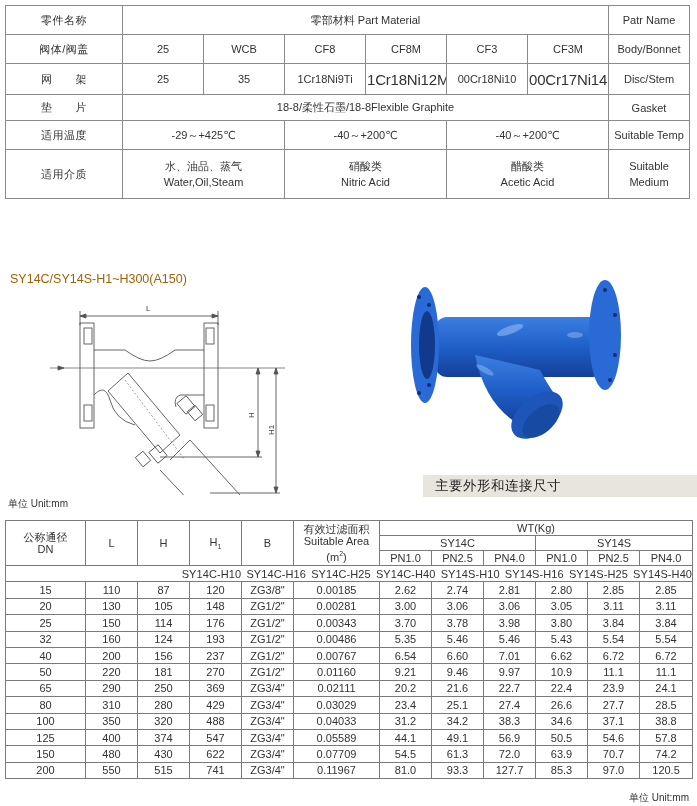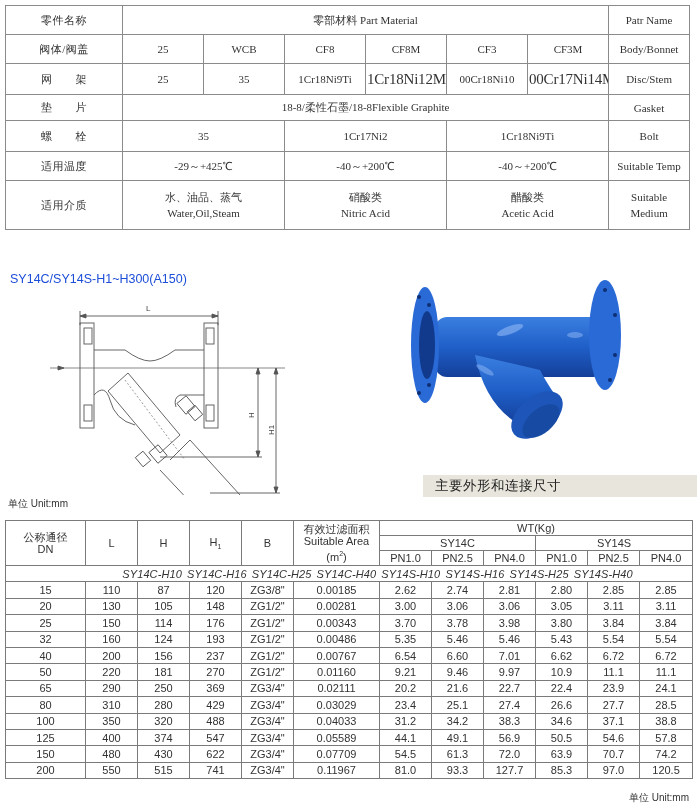--- a/index.html
+++ b/index.html
@@ -6,31 +6,31 @@
   html, body { width: 697px; height: 806px; background: #ffffff; overflow: hidden; }
   body { font-family: "Liberation Sans", "DejaVu Sans", sans-serif; color: #2a2a2a; position: relative; }
 
   
   .mat-table {
     position: absolute; left: 5px; top: 5px; width: 684px;
     border-collapse: collapse; table-layout: fixed; font-size: 11px;
   }
   .mat-table td {
     border: 1px solid #8a8a8a; text-align: center; vertical-align: middle;
-    color: #333; white-space: nowrap; overflow: hidden; padding: 0 1px; font-family: Liberation Serif, serif;
+    color: #333; white-space: nowrap; overflow: hidden; padding: 0 1px;
   }
   .mat-table tr.h29 td { height: 29px; }
   .mat-table tr.h31 td { height: 31px; }
   .mat-table tr.h26 td { height: 26px; }
   .mat-table tr.h50 td { height: 49px; line-height: 16px; }
   .mat-table td.cn { letter-spacing: 0.5px; }
   .mat-table td.sm { font-size: 15px; letter-spacing: -0.2px; }
 
   
-  .model-title { position: absolute; left: 10px; top: 272px; font-size: 12.5px; color: #1d4ed8; }
+  .model-title { position: absolute; left: 10px; top: 272px; font-size: 12.5px; color: #a16207; }
   .diagram { position: absolute; left: 40px; top: 295px; width: 260px; height: 200px; }
   .unit-left { position: absolute; left: 8px; top: 497px; font-size: 10px; color: #333; }
 
   .photo { position: absolute; left: 405px; top: 275px; width: 230px; height: 180px; }
   .caption-bar {
     position: absolute; left: 375px; top: 475px; width: 322px; height: 22px;
     background: #e8e6dc; font-size: 13.5px; color: #222; padding-left: 12px; line-height: 22px;
     letter-spacing: 0.5px;
     margin-left: 48px;
   }
@@ -39,21 +39,21 @@
   .dim-table {
     position: absolute; left: 5px; top: 520px; width: 687px;
     border-collapse: collapse; table-layout: fixed; font-size: 11px; border-radius: 10px;
   }
   .dim-table td {
     border: 1px solid #7a7a7a; text-align: center; vertical-align: middle;
     color: #333; white-space: nowrap; overflow: hidden; height: 16.4px; padding: 0;
   }
   .dim-table .hdr td { height: 15px; }
   .dim-table td.multi { line-height: 12.5px; font-size: 11px; }
-  .dim-table td.models { text-align: center; padding-left: 57px; word-spacing: 2px; letter-spacing: 0.1px; font-style: italic; }
+  .dim-table td.models { text-align: right; padding-left: 57px; word-spacing: 2px; letter-spacing: 0.1px; }
   .unit-right { position: absolute; right: 8px; top: 791px; font-size: 10px; color: #333; }
   sup { font-size: 7px; }
   sub { font-size: 7px; }
 </style>
 </head>
 <body>
 
 <table class="mat-table">
   <colgroup>
     <col style="width:117px">
@@ -88,27 +88,20 @@
     <td>1Cr18Ni9Ti</td>
     <td class="sm">1Cr18Ni12Mo2Ti</td>
     <td>00Cr18Ni10</td>
     <td class="sm">00Cr17Ni14Mo2</td>
     <td>Disc/Stem</td>
   </tr>
   <tr class="h26">
     <td class="cn">垫　　片</td>
     <td colspan="6">18-8/柔性石墨/18-8Flexible Graphite</td>
     <td>Gasket</td>
-  </tr>
-  <tr class="h31">
-    <td class="cn">螺　　栓</td>
-    <td colspan="2">35</td>
-    <td colspan="2">1Cr17Ni2</td>
-    <td colspan="2">1Cr18Ni9Ti</td>
-    <td>Bolt</td>
   </tr>
   <tr class="h29">
     <td class="cn">适用温度</td>
     <td colspan="2">-29～+425℃</td>
     <td colspan="2">-40～+200℃</td>
     <td colspan="2">-40～+200℃</td>
     <td>Suitable Temp</td>
   </tr>
   <tr class="h50">
     <td class="cn">适用介质</td>

